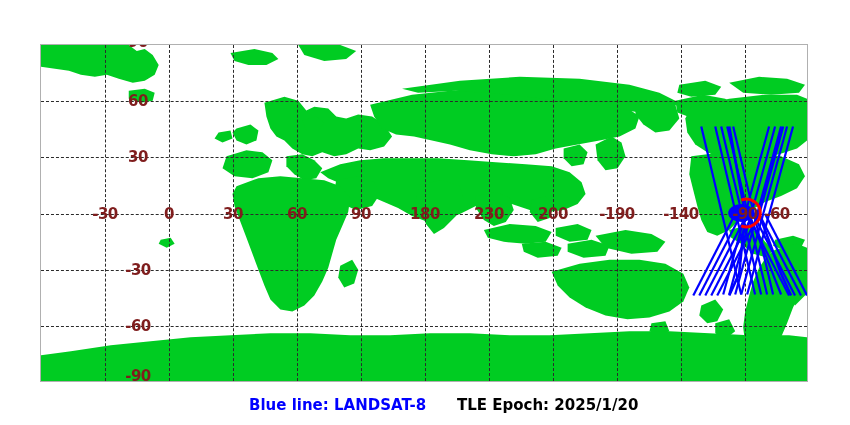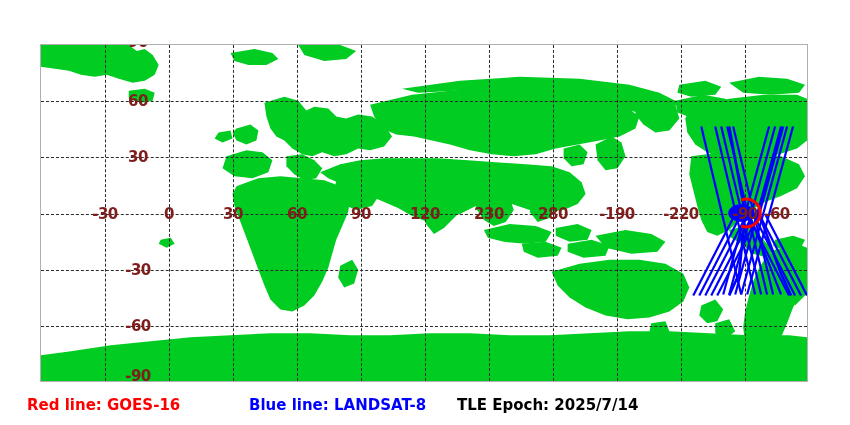--- a/index.html
+++ b/index.html
@@ -287,36 +287,35 @@
       </g>
 
       <ellipse cx="702" cy="169" rx="13" ry="9" fill="#0000ff" stroke="none"></ellipse>
     </svg>
 
     <div class="axis-label lon-label" style="left:64px;  top:169px">-30</div>
     <div class="axis-label lon-label" style="left:128px; top:169px">0</div>
     <div class="axis-label lon-label" style="left:192px; top:169px">30</div>
     <div class="axis-label lon-label" style="left:256px; top:169px">60</div>
     <div class="axis-label lon-label" style="left:320px; top:169px">90</div>
-    <div class="axis-label lon-label" style="left:384px; top:169px">120</div>
+    <div class="axis-label lon-label" style="left:384px; top:169px">180</div>
     <div class="axis-label lon-label" style="left:448px; top:169px">230</div>
-    <div class="axis-label lon-label" style="left:512px; top:169px">280</div>
+    <div class="axis-label lon-label" style="left:512px; top:169px">200</div>
     <div class="axis-label lon-label" style="left:576px; top:169px">-190</div>
-    <div class="axis-label lon-label" style="left:640px; top:169px">-220</div>
+    <div class="axis-label lon-label" style="left:640px; top:169px">-140</div>
     <div class="axis-label lon-label" style="left:704px; top:169px">-90</div>
     <div class="axis-label lon-label" style="left:736px; top:169px">-60</div>
 
     <div class="axis-label lat-label" style="left:97px; top:-3px">90</div>
     <div class="axis-label lat-label" style="left:97px; top:56px">60</div>
     <div class="axis-label lat-label" style="left:97px; top:112px">30</div>
     <div class="axis-label lat-label" style="left:97px; top:225px">-30</div>
     <div class="axis-label lat-label" style="left:97px; top:281px">-60</div>
     <div class="axis-label lat-label" style="left:97px; top:331px">-90</div>
 
   </div>
 
   <div id="legend">
-    <span id="legend-red" class="legend-item">Red line: GOES-16</span>
     <span id="legend-blue" class="legend-item">Blue line: LANDSAT-8</span>
-    <span id="legend-epoch" class="legend-item">TLE Epoch: 2025/7/14</span>
+    <span id="legend-epoch" class="legend-item">TLE Epoch: 2025/1/20</span>
   </div>
 
 </div>
 
 </body></html>

